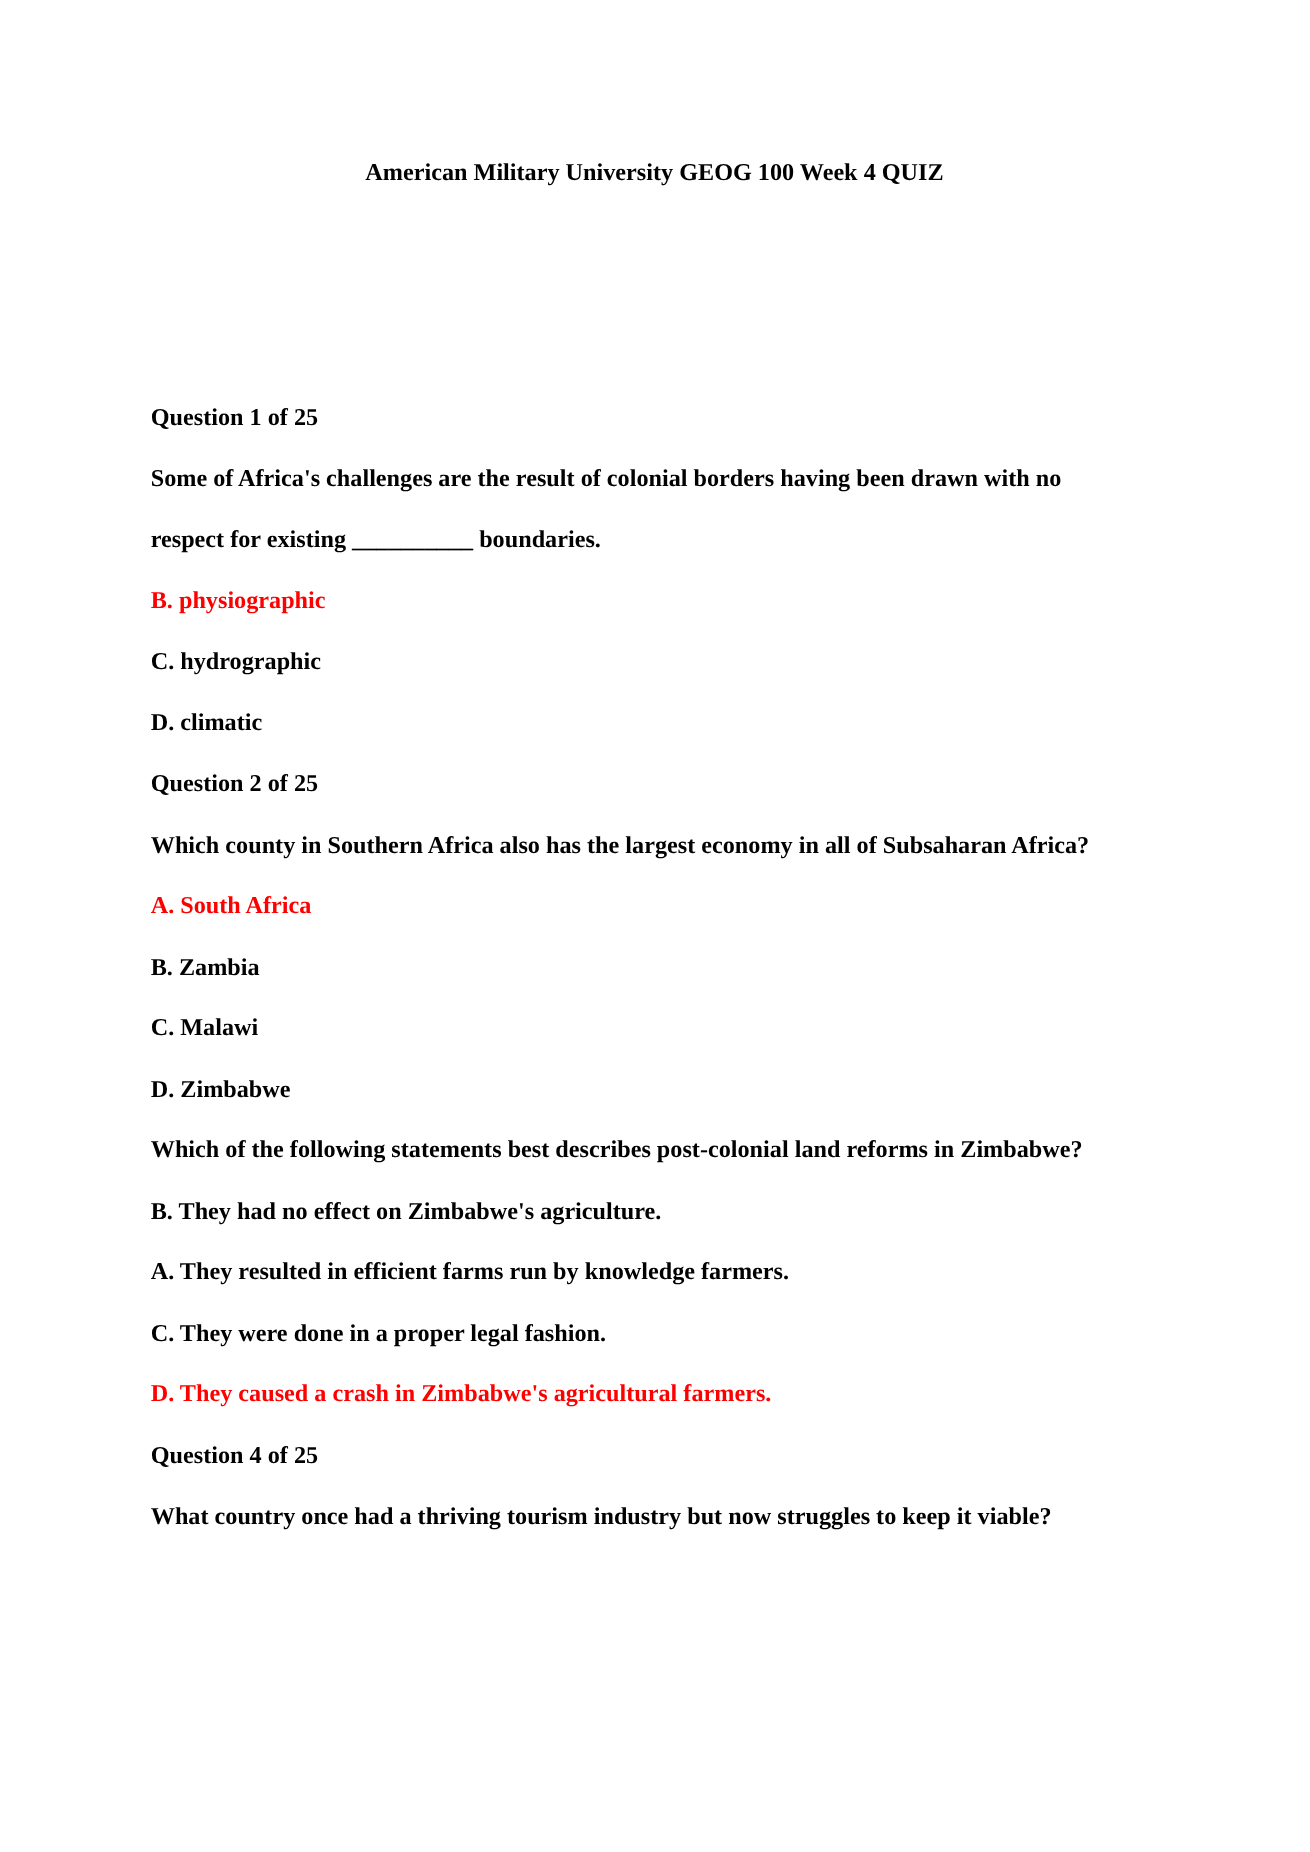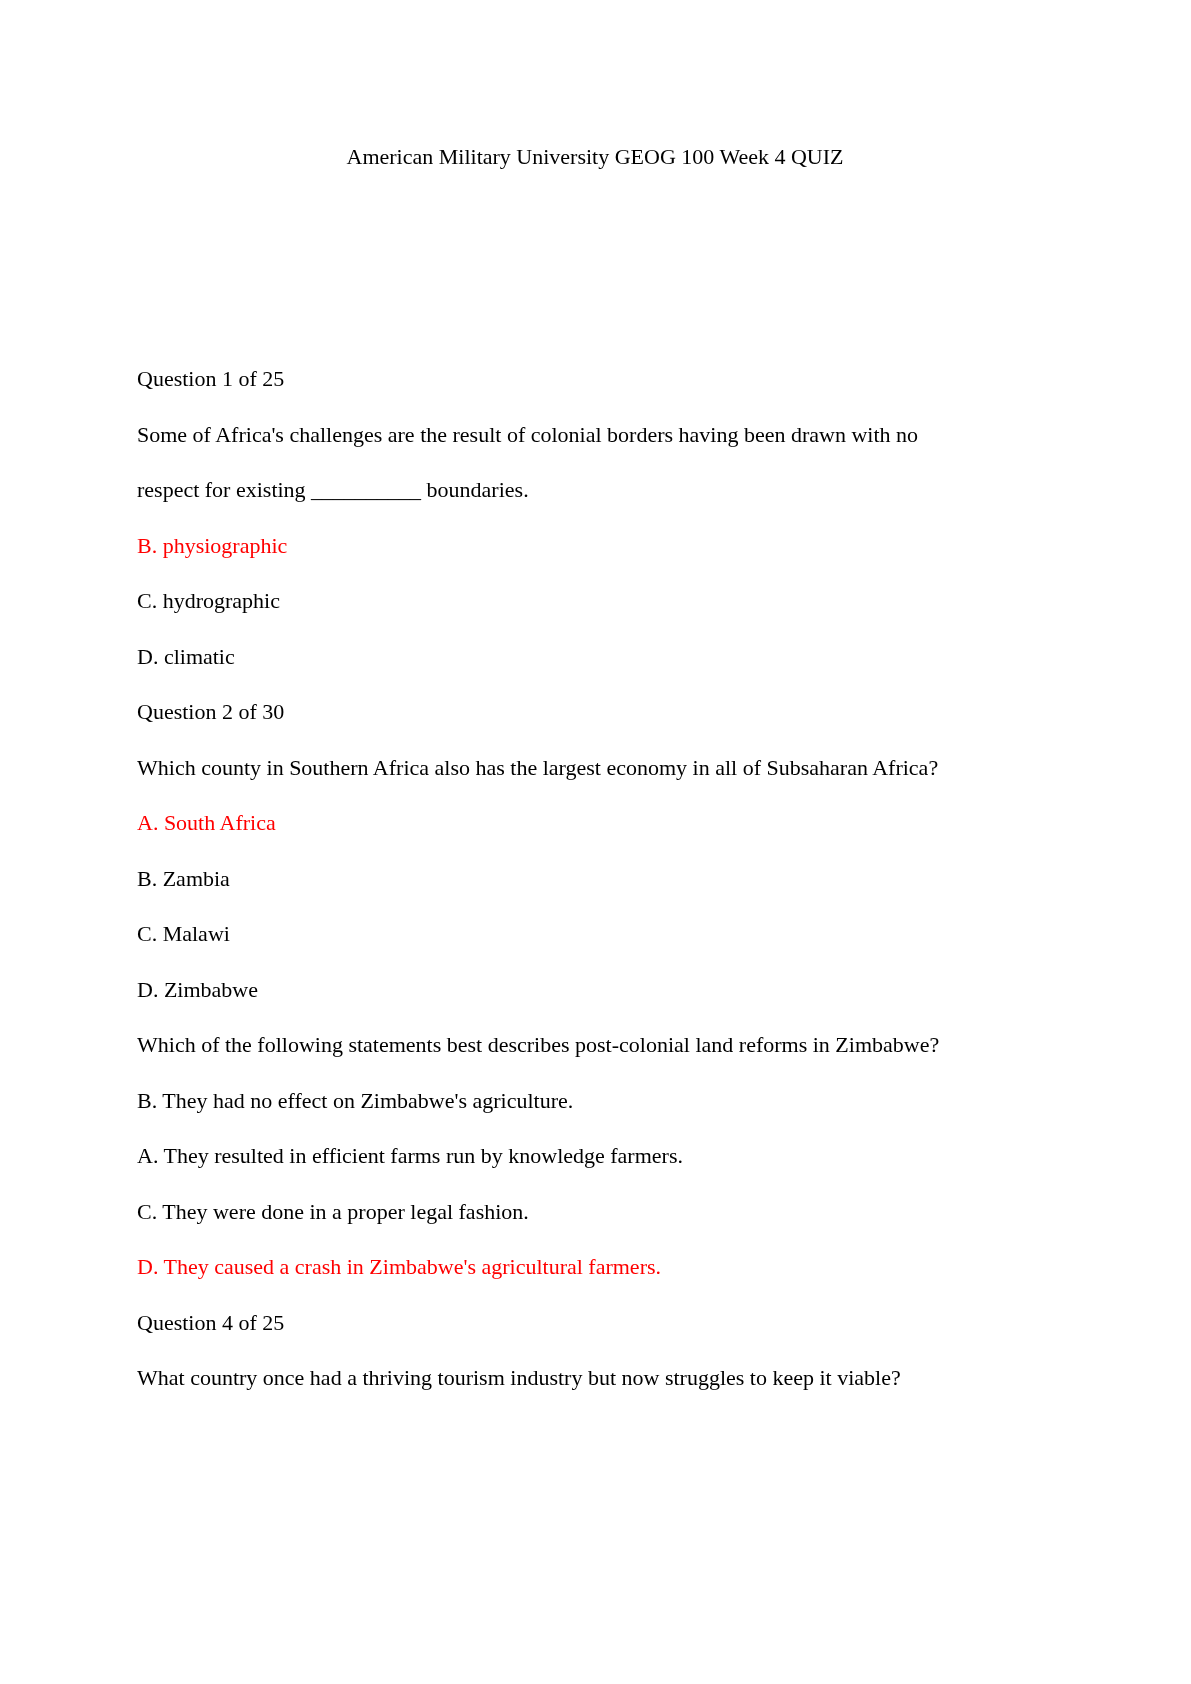--- a/index.html
+++ b/index.html
@@ -16,20 +16,21 @@
     font-size: 22px;
     color: #000000;
     overflow: hidden;
     box-sizing: border-box;
     padding: 129px 138px 0 137px;
   }
   .line {
     line-height: 55.5px;
     height: 55.5px;
     white-space: nowrap;
+    font-weight: bold;
   }
   .title-line {
     text-align: center;
   }
   .spacer-3lines {
     height: 166.5px;
   }
   .red {
     color: var(--answer-highlight, #ff0000);
   }
@@ -46,21 +47,21 @@
   <div>
     <div class="line">Question 1 of 25</div>
     <div class="line">Some of Africa's challenges are the result of colonial borders having been drawn with no</div>
     <div class="line">respect for existing __________ boundaries.</div>
     <div class="line red">B. physiographic</div>
     <div class="line">C. hydrographic</div>
     <div class="line">D. climatic</div>
   </div>
 
   <div>
-    <div class="line">Question 2 of 30</div>
+    <div class="line">Question 2 of 25</div>
     <div class="line">Which county in Southern Africa also has the largest economy in all of Subsaharan Africa?</div>
     <div class="line red">A. South Africa</div>
     <div class="line">B. Zambia</div>
     <div class="line">C. Malawi</div>
     <div class="line">D. Zimbabwe</div>
   </div>
 
   <div>
     <div class="line">Which of the following statements best describes post-colonial land reforms in Zimbabwe?</div>
     <div class="line">B. They had no effect on Zimbabwe's agriculture.</div>

